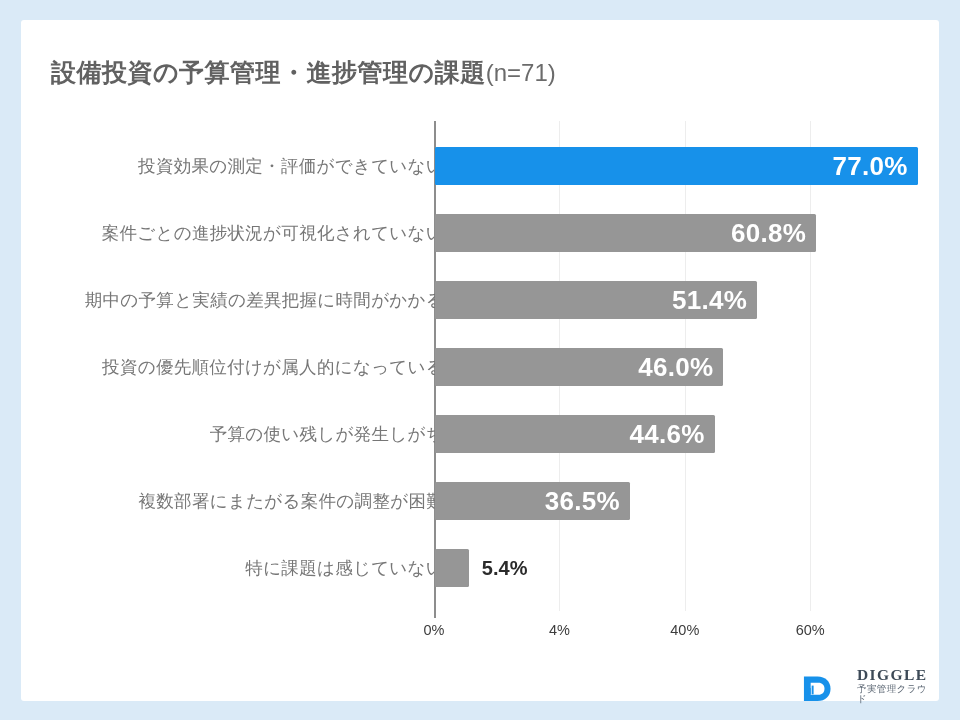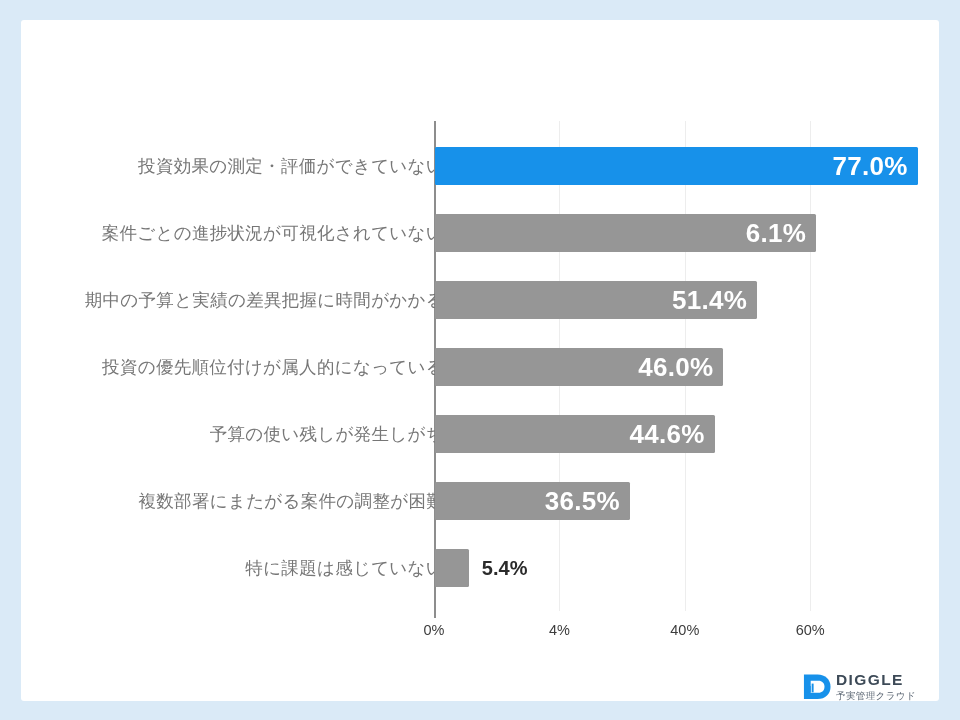--- a/index.html
+++ b/index.html
@@ -142,22 +142,23 @@
   }
 
   
   #logo {
     position: absolute;
     left: 780px;
     top: 648px;
     width: 132px;
     height: 36px;
     display: flex;
-    align-items: center;
-    gap: 4px;
+    align-items: flex-end;
+    gap: 25px;
+    font-family: Liberation Serif, serif;
   }
   #logo-mark {
     width: 31px;
     height: 31px;
     flex: 0 0 31px;
   }
   #logo-text { line-height: 1; }
   #logo-word {
     font-size: 15.5px;
     font-weight: bold;
@@ -170,39 +171,42 @@
     color: #5a6572;
     letter-spacing: 0.4px;
   }
 </style>
 </head>
 <body>
 
 <div id="slide">
   <div id="card">
 
+    <div id="title">
+      <span class="jp">設備投資の予算管理・進捗管理の課題</span><span class="nn">(n=71)</span>
+    </div>
 
     <div id="plot">
       <div id="gridlines">
           <div class="gridline" style="left: 538.4px;"></div>
           <div class="gridline" style="left: 663.8px;"></div>
           <div class="gridline" style="left: 789.2px;"></div>
         </div>
       <div id="axis-line"></div>
       <div id="rows">
           <div class="row" style="top: 127px;">
             <div class="cat-label">投資効果の測定・評価ができていない</div>
             <div class="bar accent" style="width: 482.79px;">
               <div class="val-in">77.0%</div>
             </div>
           </div>
           <div class="row" style="top: 194px;">
             <div class="cat-label">案件ごとの進捗状況が可視化されていない</div>
             <div class="bar" style="width: 381.216px;">
-              <div class="val-in">6.1%</div>
+              <div class="val-in">60.8%</div>
             </div>
           </div>
           <div class="row" style="top: 261px;">
             <div class="cat-label">期中の予算と実績の差異把握に時間がかかる</div>
             <div class="bar" style="width: 322.278px;">
               <div class="val-in">51.4%</div>
             </div>
           </div>
           <div class="row" style="top: 328px;">
             <div class="cat-label">投資の優先順位付けが属人的になっている</div>

